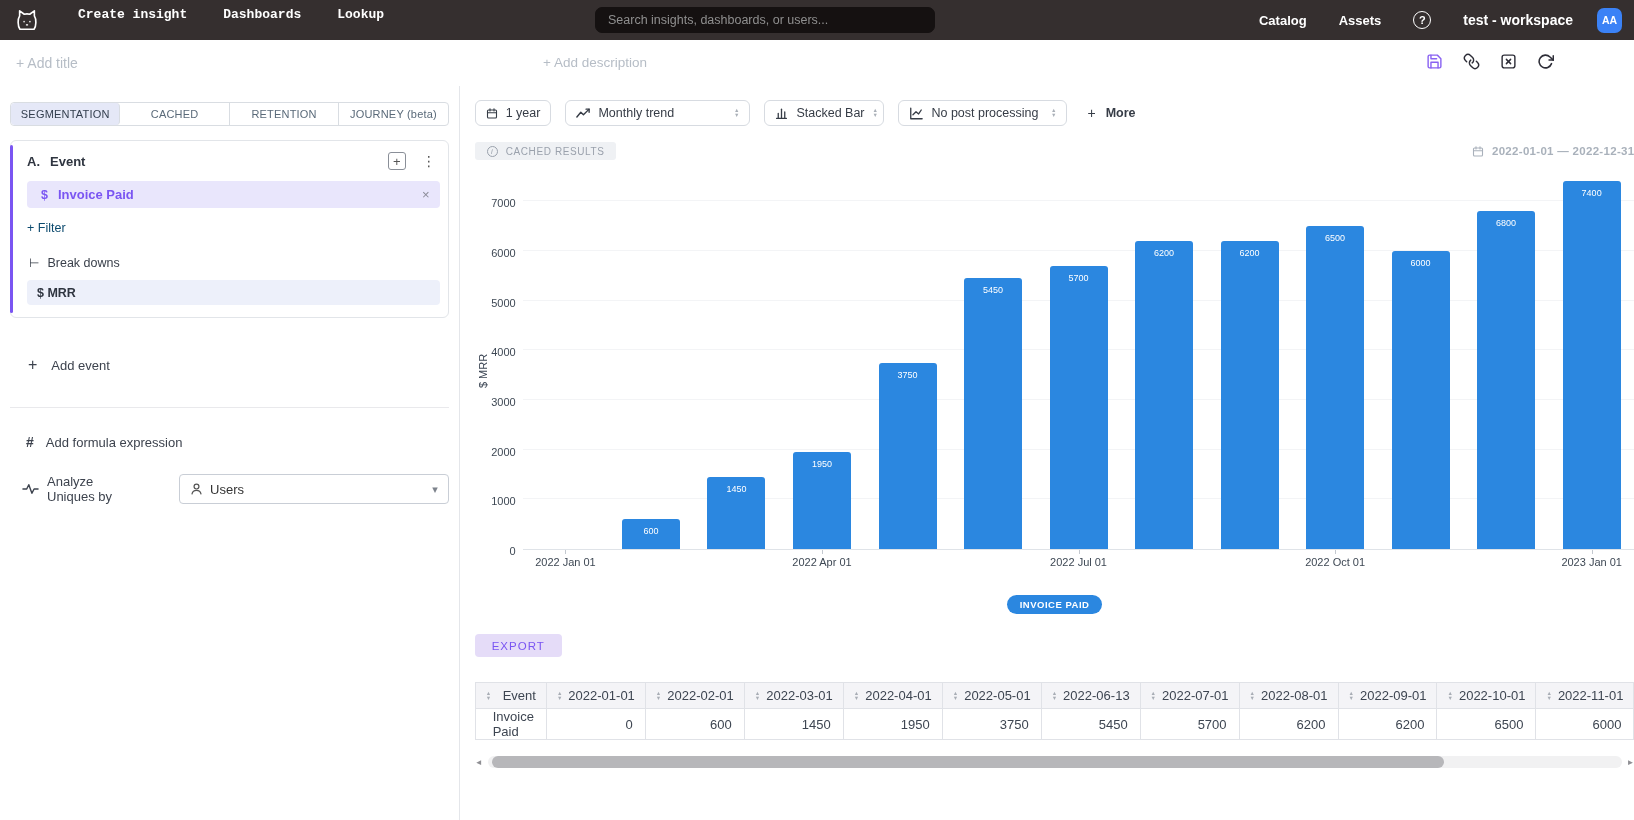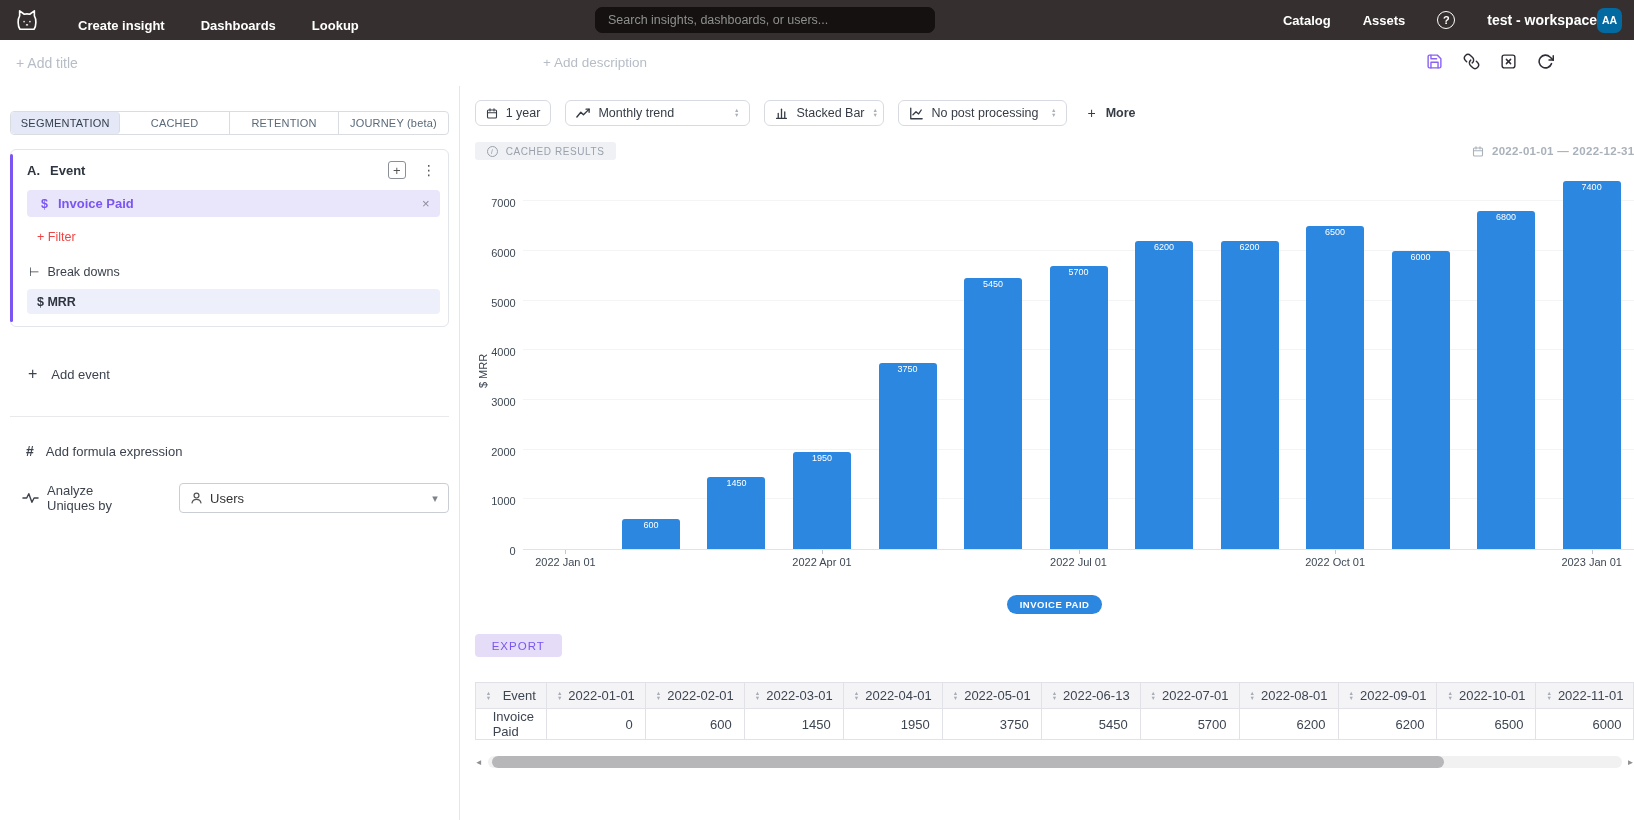--- a/index.html
+++ b/index.html
@@ -1,68 +1,68 @@
 <!DOCTYPE html>
 <html><head>
 <meta charset="utf-8">
 <style>
   * { box-sizing: border-box; margin: 0; padding: 0; }
   html,body { width:1634px; height:820px; overflow:hidden; background:#fff;
     font-family:"Liberation Sans", sans-serif; color:#333; }
 
   
   .topnav { height:40px; background:#352F2F; position:relative; display:flex; align-items:center; }
-  .nav-left { display:flex; align-items:flex-end; gap:36px; padding-left:12px; }
+  .nav-left { display:flex; align-items:flex-start; gap:36px; padding-left:12px;font-family:Liberation Mono, monospace; }
   .logo { width:30px; height:26px; display:flex; align-items:center; justify-content:center; }
   .nav-item { color:#fff; font-size:13px; font-weight:700; cursor:pointer; white-space:nowrap; }
   .search { position:absolute; left:595px; top:7px; width:340px; height:26px; background:#151111;
     border:1px solid #151111; border-radius:7px; color:#ddd; padding:0 12px; font-size:12.5px;
     font-family:"Liberation Sans", sans-serif; }
   .search::placeholder { color:#8f8f8f; }
   .nav-right { position:absolute; right:12px; display:flex; align-items:center; gap:32px; }
   .help-circle { width:18px; height:18px; border:1.4px solid #fff; border-radius:50%; color:#fff;
     font-size:11px; font-weight:700; display:flex; align-items:center; justify-content:center; }
-  .workspace-group { display:flex; align-items:center; gap:0; }
+  .workspace-group { display:flex; align-items:center; gap:24px; }
   .workspace { color:#fff; font-size:14px; font-weight:700; }
-  .avatar { width:25px; height:25px; border-radius:7px; background:#0369a1; color:#fff;
+  .avatar { width:25px; height:25px; border-radius:7px; background:#3b82f6; color:#fff;
     font-size:10.5px; font-weight:700; display:flex; align-items:center; justify-content:center; }
 
   
   .header-row { height:46px; position:relative; }
   .add-title { position:absolute; left:16px; top:15px; color:#b6bdc6; font-size:14px; }
   .add-desc  { position:absolute; left:543px; top:15px; color:#b6bdc6; font-size:13.5px; }
   .header-icons { position:absolute; right:80px; top:13px; display:flex; gap:20px; align-items:center; }
   .hicon { width:17px; height:17px; display:flex; align-items:center; justify-content:center; cursor:pointer; }
 
   
   .main { display:flex; height:734px; }
   .left-panel { width:525px; border-right:1px solid #e4e6ea; padding:9px 10px 0 10px; }
 
-  .mode-tabs { display:flex; border:1px solid #d9dde2; border-radius:4px; height:24px; margin-top:16px; overflow:hidden; }
+  .mode-tabs { display:flex; border:1px solid #d9dde2; border-radius:4px; height:24px; margin-top:7px; overflow:hidden; }
   .seg-tab { flex:1; display:flex; align-items:center; justify-content:center; font-size:11px;
     color:#5a6a79; border-right:1px solid #d9dde2; cursor:pointer; letter-spacing:.2px; }
   .seg-tab:last-child { border-right:none; }
   .seg-tab.active { background:#e5e8f7; color:#333e4e; border-radius:4px; }
 
   .event-card { margin-top:14px; border:1px solid #e2e5e9; border-radius:6px; position:relative;
     padding:10px 8px 12px 16px; }
   .event-card::before { content:''; position:absolute; left:-1px; top:4px; bottom:4px; width:3px;
     background:#7A55F2; border-radius:2px; }
   .event-head { display:flex; align-items:center; height:20px; }
   .event-letter { font-weight:700; font-size:13px; color:#2f3540; margin-right:10px; }
   .event-title  { font-weight:700; font-size:13px; color:#2f3540; flex:1; }
   .add-box { width:18px; height:18px; border:1.3px solid #8a8f98; border-radius:3px; color:#555;
     font-size:13px; display:flex; align-items:center; justify-content:center; margin-right:16px; cursor:pointer; }
   .kebab { color:#555; font-size:14px; cursor:pointer; margin-right:4px; }
   .event-row { margin-top:10px; background:#e9e6fc; border-radius:4px; height:27px; display:flex;
     align-items:center; padding:0 10px 0 14px; cursor:pointer; }
   .event-dollar { color:#7A55F2; font-weight:700; font-size:12.5px; margin-right:10px; }
   .event-name { color:#7A55F2; font-weight:700; font-size:13px; flex:1; }
   .event-close { color:#8b8b98; font-size:13px; cursor:pointer; }
-  .filter-link { margin-top:13px; margin-left:10px; font-size:12.5px; color:#ef4444; cursor:pointer; }
+  .filter-link { margin-top:13px; font-size:12.5px; color:#0c4a6e; cursor:pointer; }
   .breakdown-head { margin-top:21px; margin-left:2px; font-size:12.5px; color:#3a404b;
     display:flex; align-items:center; gap:8px; }
   .bd-icon { color:#3a404b; font-size:12px; }
   .mrr-row { margin-top:10px; background:#edf0fa; border-radius:4px; height:25px; display:flex;
     align-items:center; padding-left:10px; font-weight:700; font-size:12.5px; color:#2f3540; cursor:pointer; }
 
   .add-event { display:flex; align-items:center; gap:14px; margin:38px 0 0 18px; font-size:13px;
     color:#3d434e; cursor:pointer; }
   .plus-glyph { font-size:16px; color:#3d434e; }
   .panel-divider { margin-top:33px; border-top:1px solid #e9e9ec; }
@@ -102,21 +102,21 @@
   .ylab { position:absolute; top:50%; left:50%; transform:translate(-50%,-50%) rotate(-90deg);
     font-size:11px; color:#3c4654; white-space:nowrap; }
   .yaxis { width:32px; position:relative; height:380px; }
   .ytick { position:absolute; right:7px; font-size:11px; color:#3e4854; }
   .plot-col { flex:1; }
   .plot { position:relative; height:380px; border-bottom:1px solid #dfe3e8; }
   .gridline { position:absolute; left:0; right:0; height:1px; background:#f3f4f6; }
   .bars-row { position:absolute; left:0; right:0; top:0; bottom:0; display:flex; align-items:flex-end; }
   .slot { flex:1; display:flex; justify-content:center; }
   .bar { width:74%; max-width:58px; background:#2B87E0; border-radius:3px 3px 0 0; position:relative; }
-  .bar-label { position:absolute; top:1px; left:0; right:0; text-align:center; color:#fff; font-size:9px; }
+  .bar-label { position:absolute; top:7px; left:0; right:0; text-align:center; color:#fff; font-size:9px; }
   .xaxis { position:relative; height:20px; margin-top:1px; }
   .xtickmark { position:absolute; top:-1px; width:1px; height:4px; background:#c4c9d0; }
   .xtick { position:absolute; top:5px; transform:translateX(-50%); font-size:11px; color:#3e4854; white-space:nowrap; }
 
   .legend-row { display:flex; justify-content:center; margin-top:24px; }
   .legend-pill { background:#2B87E0; color:#fff; font-size:9.5px; letter-spacing:.5px; font-weight:700;
     border-radius:10px; padding:4px 13px; cursor:pointer; }
 
   .export-btn { margin-top:20px; background:#e5dcf8; color:#7A55F2; border:none; border-radius:4px;
     height:23px; padding:0 17px; font-size:11.5px; letter-spacing:1px; display:inline-flex;

